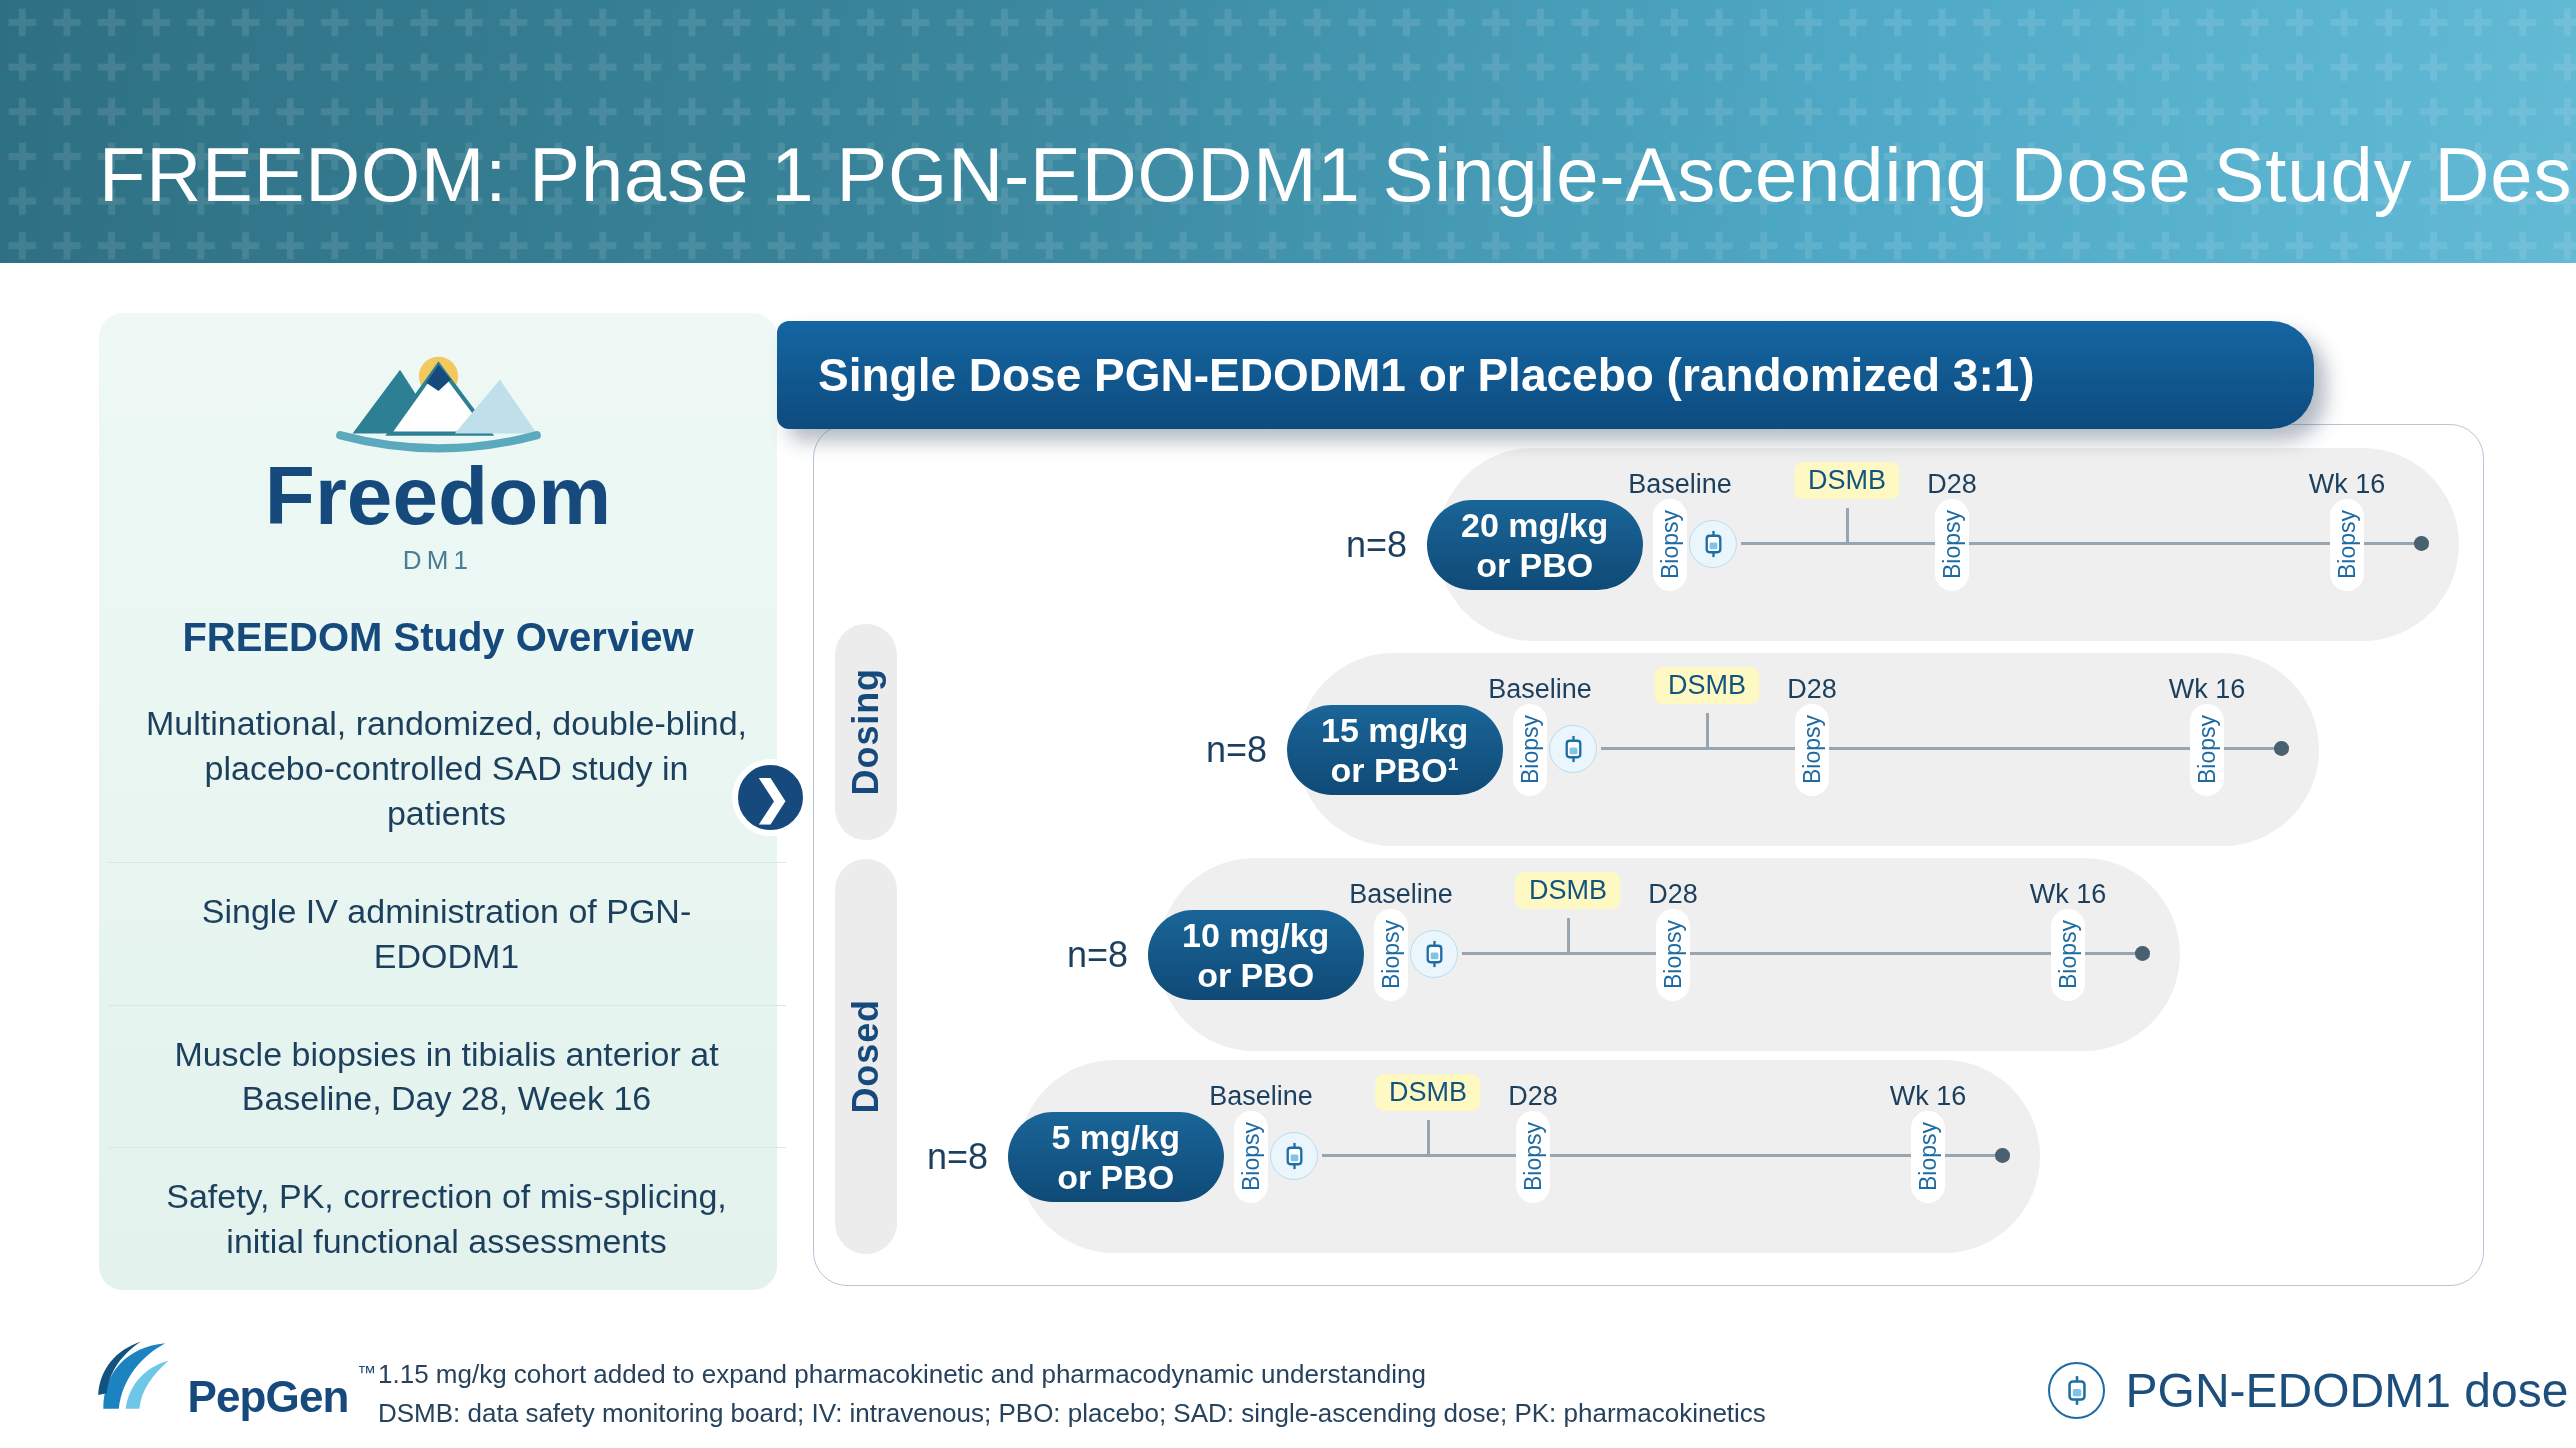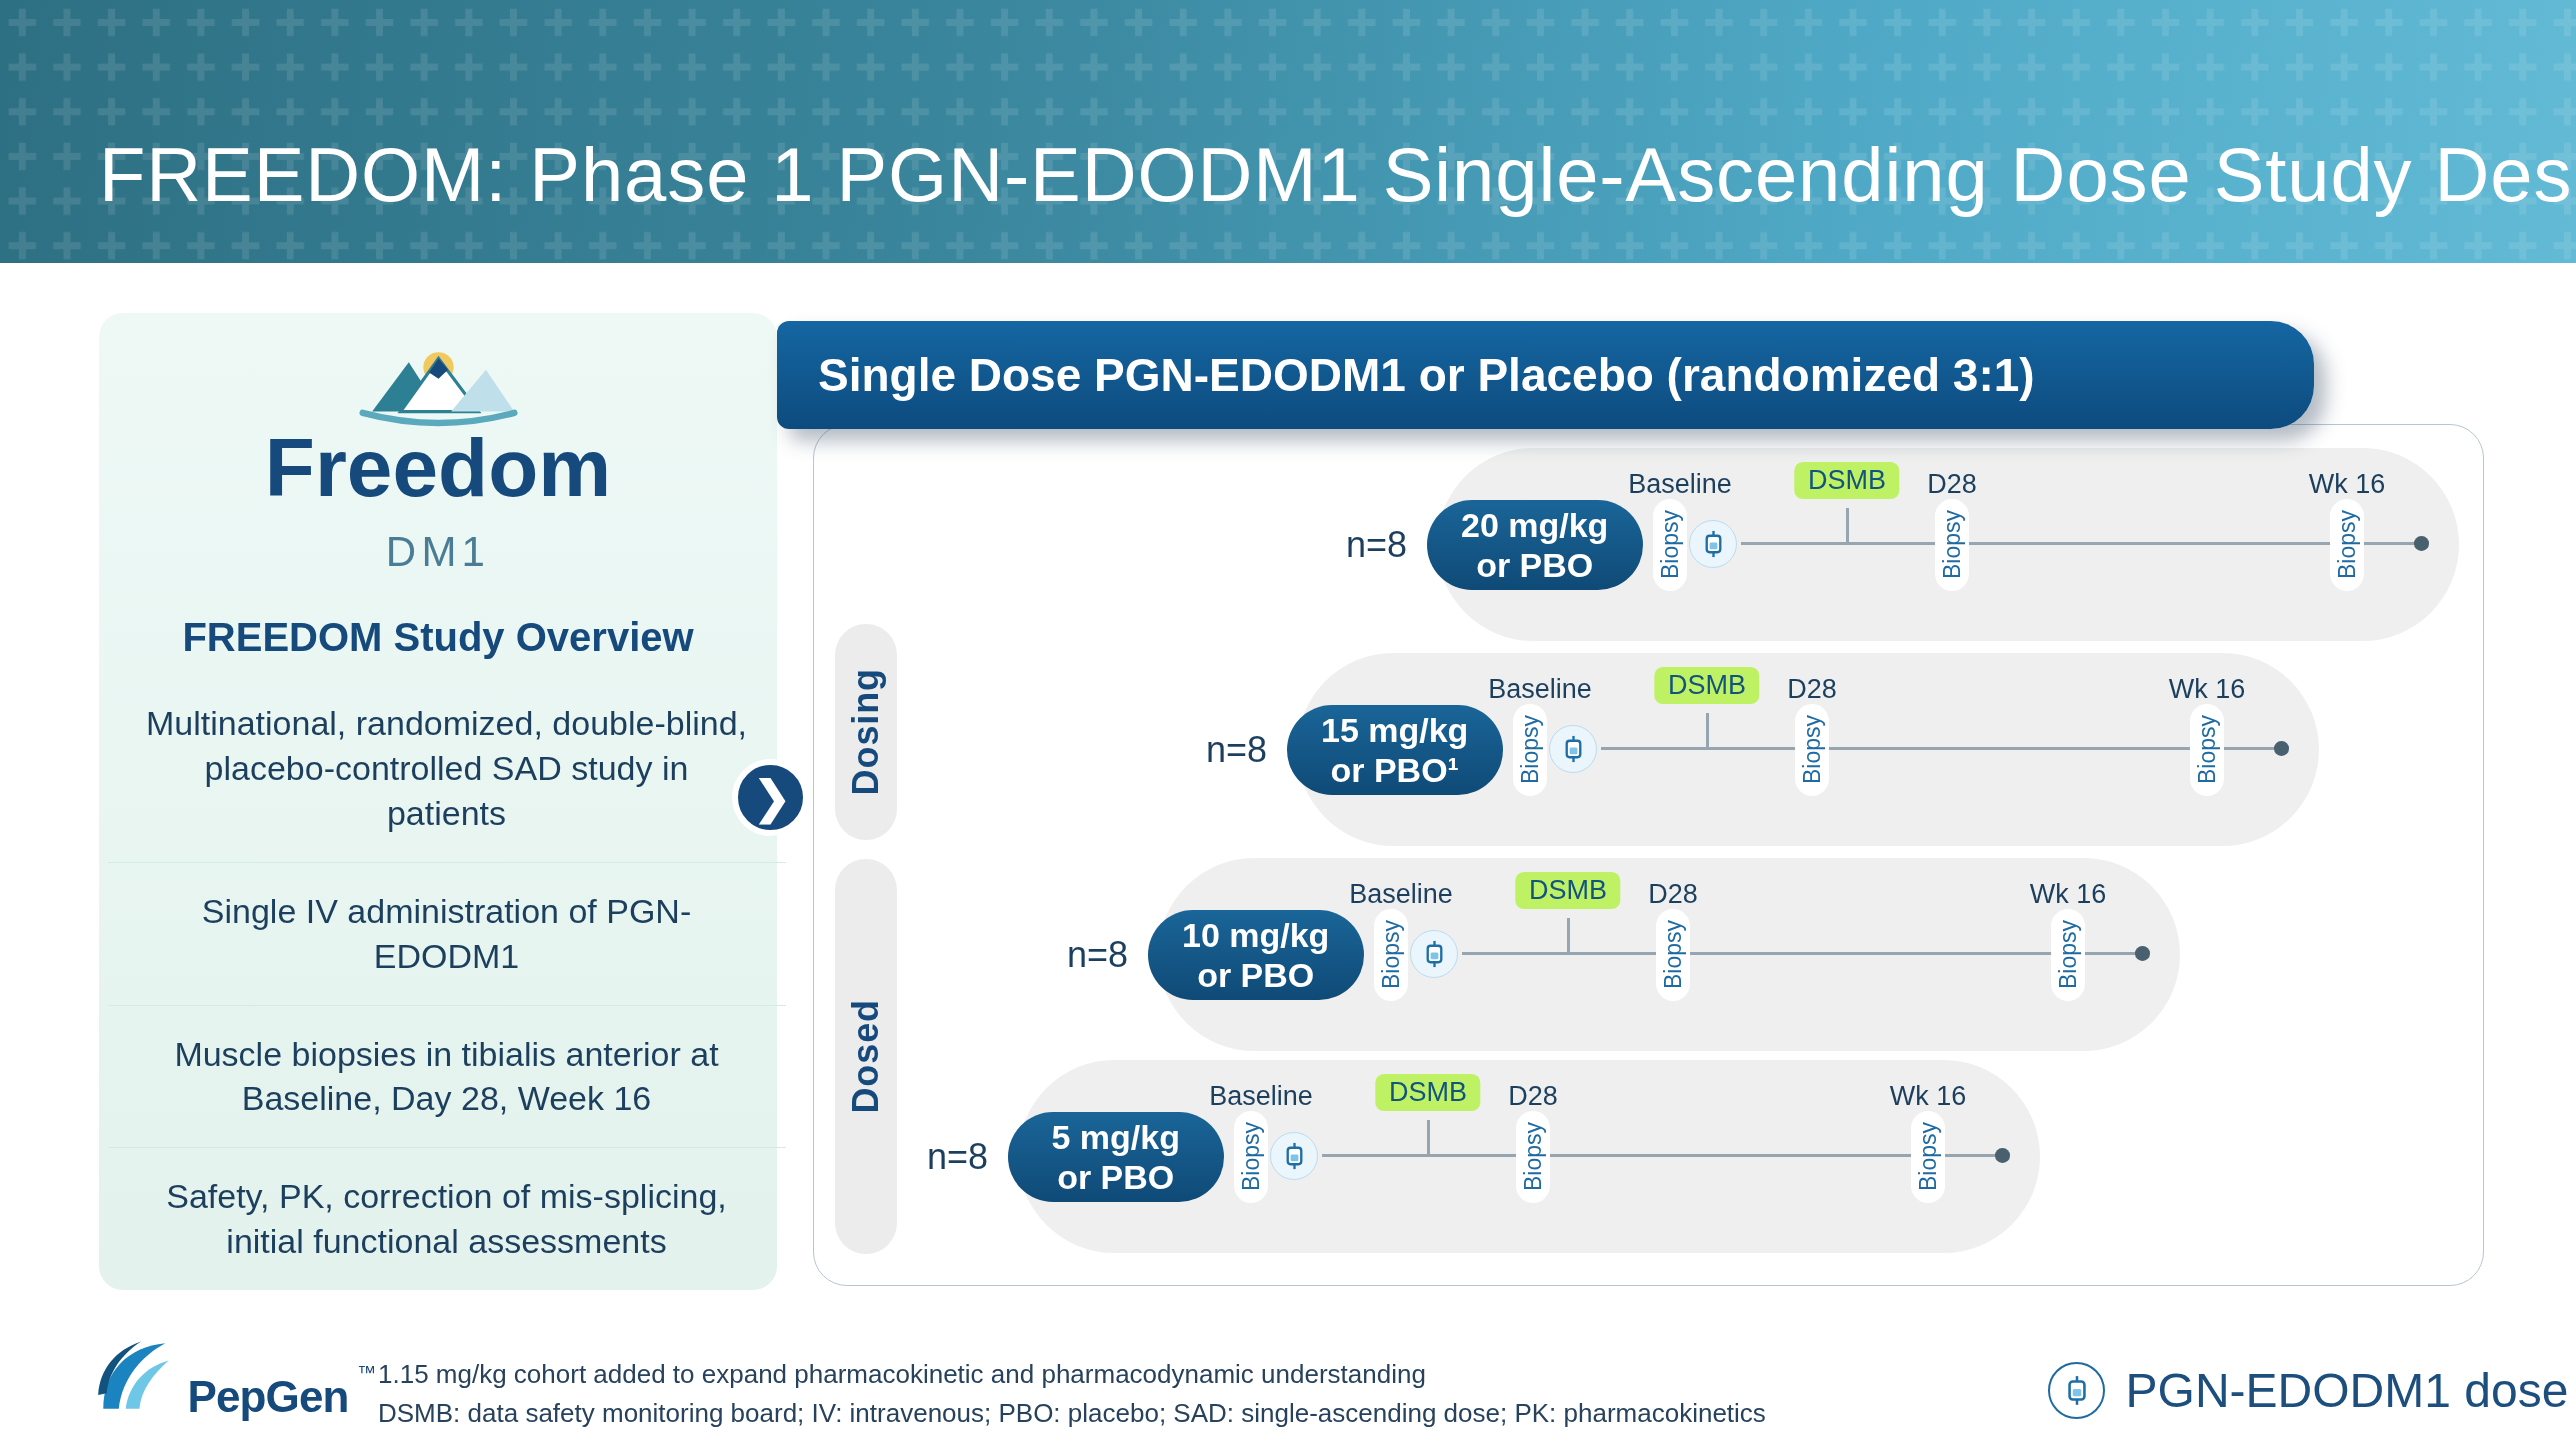--- a/index.html
+++ b/index.html
@@ -17,21 +17,21 @@
   .slide-title { position:relative; color:#ffffff; font-size:76px; font-weight:400; letter-spacing:0.9px; white-space:nowrap; }
 
   
   .left-panel {
     position:absolute; left:99px; top:313px; width:678px; height:977px;
     background:linear-gradient(180deg,#eef9f6 0%, #e3f2ed 100%);
     border-radius:24px; display:flex; flex-direction:column; align-items:center; padding-top:24px;
   }
   .freedom-logo-svg { width:283px; height:129px; }
   .freedom-wordmark { font-size:82px; font-weight:700; color:#174a7c; line-height:1; margin-top:-5.2px; }
-  .dm1-label { font-size:42px; color:#4a7d95; letter-spacing:5.2px; margin-top:19px; }
+  .dm1-label { font-size:26px; color:#4a7d95; letter-spacing:5.2px; margin-top:8px; }
   .overview-title { margin-top:39px; font-size:40px; font-weight:700; color:#174a7c;text-align:center; }
   .overview-list { width:100%; margin-top:15.5px;margin-left:17px; }
   .overview-item {
     padding:26px 38px; text-align:center; font-size:34px; color:#1c3f5e; line-height:1.32;
   }
   .overview-item + .overview-item { border-top:1.7px solid #d5eae3; }
 
   .chevron-circle {
     position:absolute; left:732px; top:759px; width:77px; height:77px; border-radius:50%;
     background:#174a7c; border:6.9px solid #ffffff;
@@ -79,21 +79,21 @@
   }
   .dose-pill {
     position:absolute; left:-10.3px; top:52px; width:216px; height:90px; border-radius:48px;
     background:linear-gradient(180deg,#1a6598 0%, #0f4a77 100%);
     color:#ffffff; display:flex; flex-direction:column; align-items:center; justify-content:center;
     font-weight:700; font-size:34px; line-height:1.18; z-index:3;
   }
   .tl-line { position:absolute; left:304px; top:94px; width:682px; height:2.6px; background:#97a5b1; }
   .tl-label { position:absolute; top:20.6px; transform:translateX(-50%); font-size:27px; color:#1c3f5e; white-space:nowrap; }
   .lbl-baseline { left:243px; }
-  .lbl-dsmb { left:410px; background:#bef264; color:#13537f; padding:3.4px 13.7px; border-radius:8.6px; top:13.7px; }
+  .lbl-dsmb { left:410px; background:#fef9c3; color:#13537f; padding:3.4px 13.7px; border-radius:8.6px; top:13.7px; }
   .lbl-d28 { left:515px; }
   .lbl-wk16 { left:910px; }
   .tick { position:absolute; left:409px; top:60px; width:2.6px; height:36px; background:#97a5b1; }
 
   .biopsy {
     position:absolute; top:51px; width:34px; height:92px; background:#ffffff; border-radius:19px;
     display:flex; align-items:center; justify-content:center; z-index:2;
   }
   .biopsy span { writing-mode:vertical-rl; transform:rotate(180deg); font-size:23px; color:#1e6ba3; }
   .b1 { left:216px; } .b2 { left:498px; } .b3 { left:893px; }

